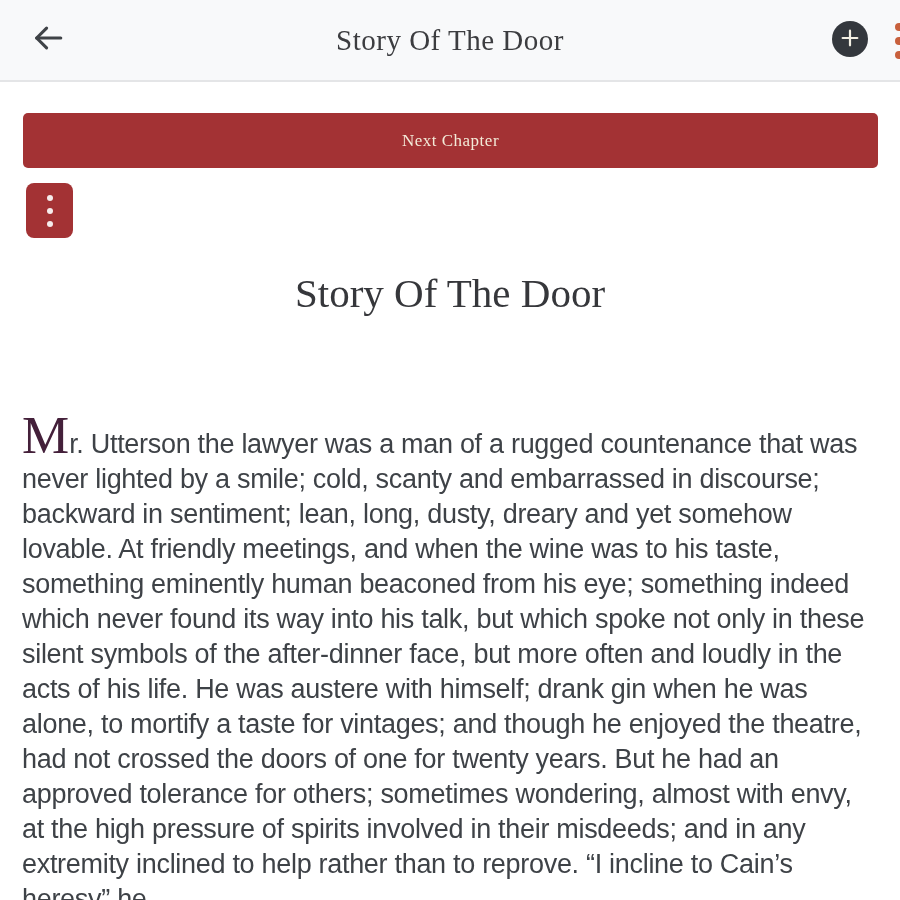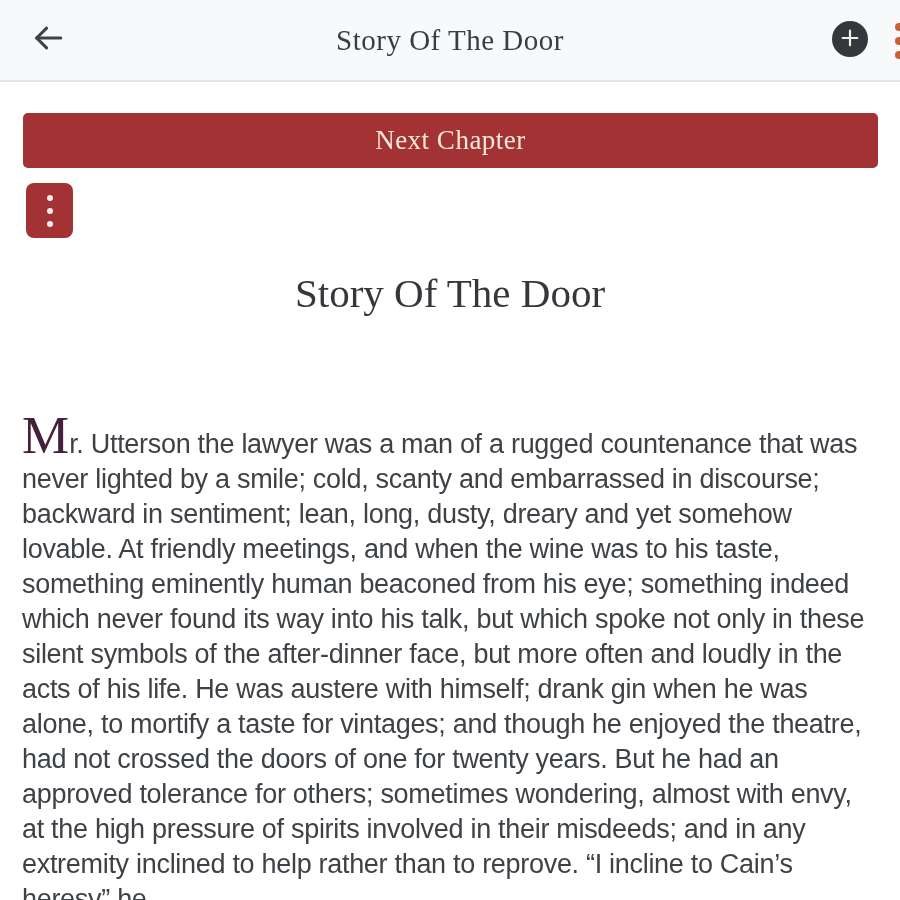--- a/index.html
+++ b/index.html
@@ -51,21 +51,21 @@
 
   
   .next-chapter {
     display: block;
     margin: 31px 10px 0 23px;
     width: 855px; height: 55px;
     background: #a33234;
     border: none; border-radius: 5px;
     cursor: pointer;
     font-family: "Liberation Serif", serif;
-    font-size: 27px;
+    font-size: 17px;
     color: #f3ead8;
     letter-spacing: 0.5px;
     text-align: center;
   }
 
   
   .chapter-menu {
     margin: 15px 0 0 26px;
     width: 47px; height: 55px;
     background: #a33234;

